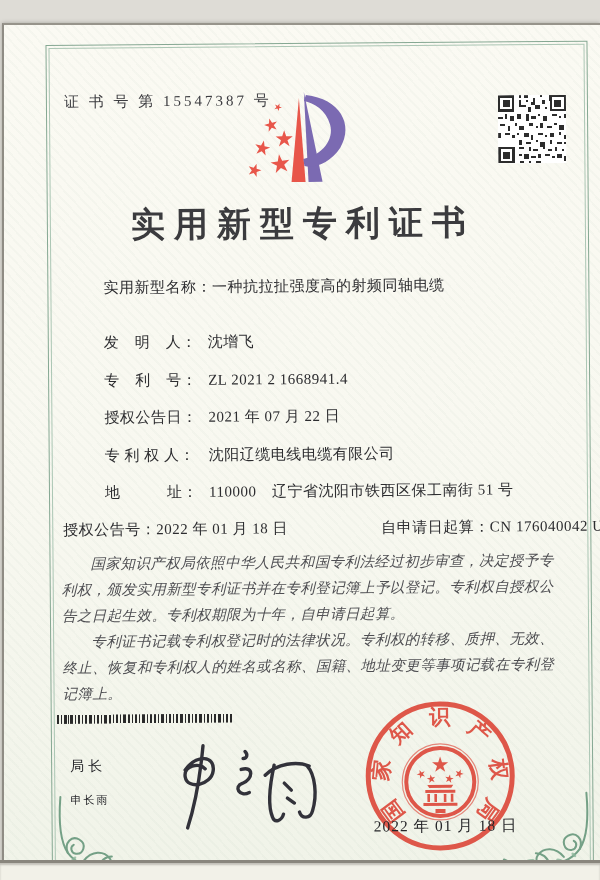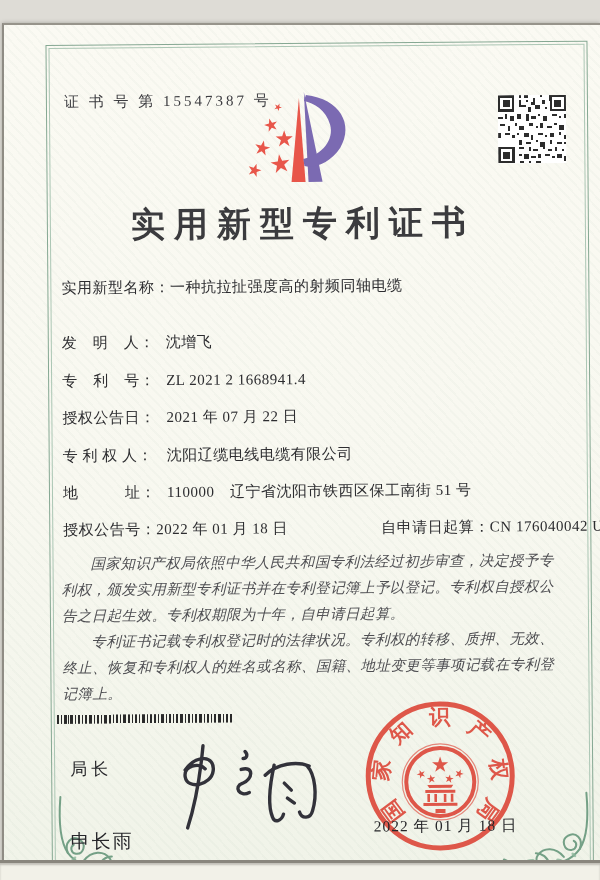--- a/index.html
+++ b/index.html
@@ -38,33 +38,33 @@
     position:absolute;left:62px;top:66px;
     font-size:15px;letter-spacing:3px;color:#3c3c40;
   }
   .logo{position:absolute;left:238px;top:60px;width:122px;height:106px;}
   .qr{position:absolute;left:496px;top:72px;width:68px;height:68px;background:#fff;}
   .doc-title{
     position:absolute;left:0;top:176px;width:600px;text-align:center;
     font-size:34px;font-weight:bold;letter-spacing:9px;color:#3b3b3e;
   }
   .field-row{position:absolute;left:58px;font-size:15px;color:#2d2d30;white-space:nowrap;letter-spacing:.5px;}
-  .field-row .lab{display:inline-block;min-width:104px;}
+  .field-row .lab{display:inline-block;min-width:104px;margin-left:42px;}
   .grant-no{position:absolute;left:318px;top:0;}
   .body-text{
     position:absolute;left:56px;top:524px;width:492px;
     font-size:14.5px;line-height:26px;color:#4e4e52;
     font-style:italic;letter-spacing:.4px;text-align:justify;
   }
   .body-text p{margin:0;text-indent:2em;}
   .barcode{position:absolute;left:50px;top:688px;width:176px;height:9px;}
-  .sig-title{position:absolute;left:63px;top:731px;font-size:17px;letter-spacing:4px;color:#27272b;
+  .sig-title{position:absolute;left:63px;top:731px;font-size:14px;letter-spacing:4px;color:#27272b;
     font-family:"Liberation Sans","DejaVu Sans",sans-serif;}
-  .sig-name{position:absolute;left:63px;top:766px;font-size:19px;letter-spacing:2px;color:#27272b;
-    font-family:"Liberation Sans","DejaVu Sans",sans-serif;margin-top:36px;}
+  .sig-name{position:absolute;left:63px;top:766px;font-size:11px;letter-spacing:2px;color:#27272b;
+    font-family:"Liberation Sans","DejaVu Sans",sans-serif;}
   .signature{position:absolute;left:150px;top:710px;width:168px;height:102px;}
   .seal{position:absolute;left:351px;top:670px;width:164px;height:164px;opacity:.92;}
   .seal-date{position:absolute;left:366px;top:792px;font-size:15.5px;letter-spacing:1px;color:#27272a;white-space:nowrap;}
   .footer{
     position:absolute;left:0;top:834px;width:600px;text-align:center;
     font-size:12.5px;letter-spacing:2px;color:#3d3d40;
   }
   .flourish{position:absolute;width:96px;height:82px;}
   .flourish.bl{left:46px;top:768px;}
   .flourish.br{left:490px;top:768px;transform:scaleX(-1);}

